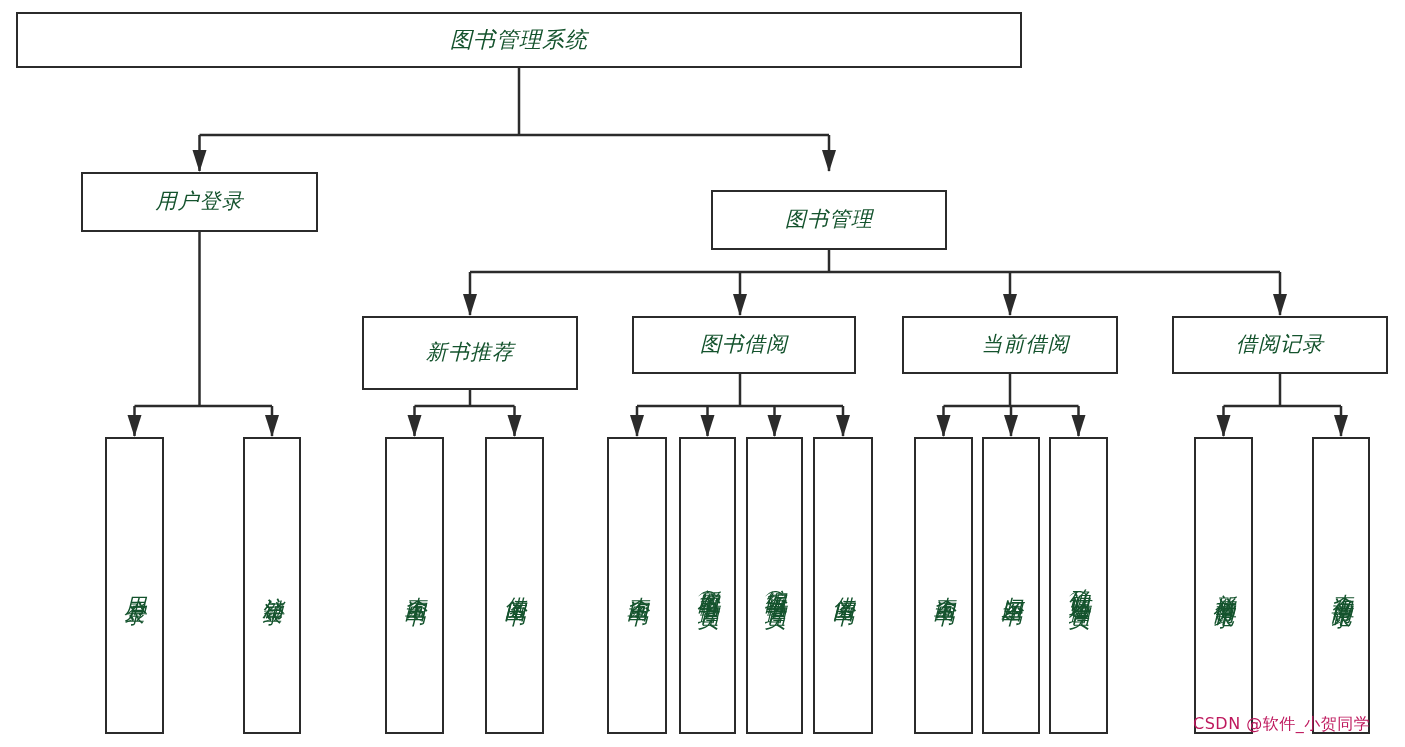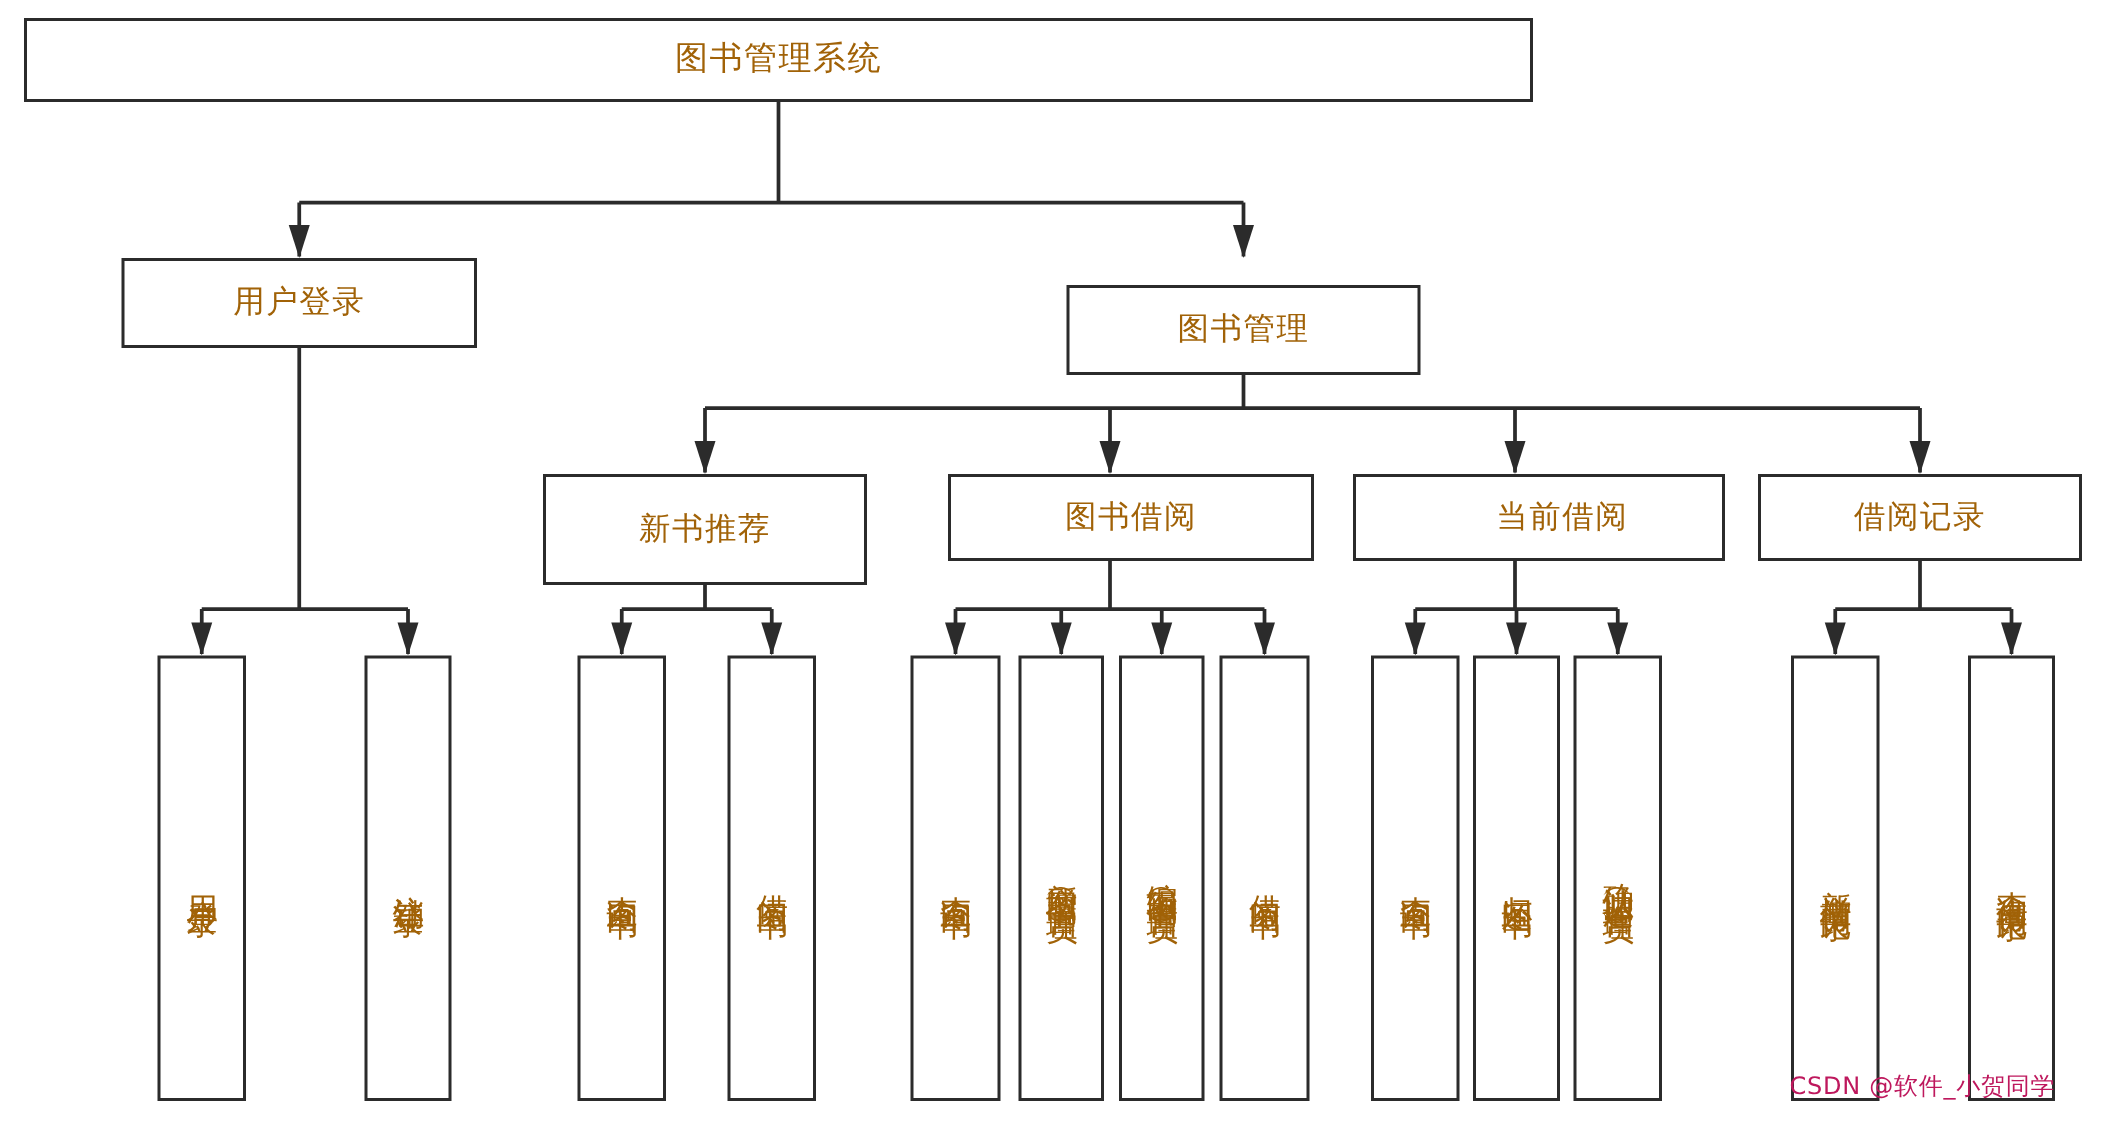--- a/index.html
+++ b/index.html
@@ -24,21 +24,22 @@
     pointer-events: none;
   }
   .node {
     position: absolute;
     box-sizing: border-box;
     background: #ffffff;
     border: 2.5px solid #2b2b2b;
     display: flex;
     align-items: center;
     justify-content: center;
-    color: #a16207;
+    color: #14532d;
+    font-style: italic;
   }
   .node.horiz .node-label {
     font-size: 21px;
     line-height: 1.2;
     letter-spacing: 1px;
     white-space: nowrap;
   }
   .node.vert {
     align-items: center;
     justify-content: center;
@@ -132,24 +133,24 @@
       </div>
       <div class="node horiz" style="left: 81px; top: 172px; width: 237px; height: 60px;">
         <span class="node-label">用户登录</span>
       </div>
       <div class="node horiz" style="left: 711px; top: 172px; width: 236px; height: 60px; margin-top: 18px;">
         <span class="node-label">图书管理</span>
       </div>
       <div class="node horiz" style="left: 362px; top: 316px; width: 216px; height: 74px;">
         <span class="node-label">新书推荐</span>
       </div>
-      <div class="node horiz" style="left: 632px; top: 316px; width: 244px; height: 58px;">
+      <div class="node horiz" style="left: 632px; top: 316px; width: 224px; height: 58px;">
         <span class="node-label">图书借阅</span>
       </div>
-      <div class="node horiz" style="left: 902px; top: 316px; width: 248px; height: 58px; padding-left: 31px;">
+      <div class="node horiz" style="left: 902px; top: 316px; width: 216px; height: 58px; padding-left: 31px;">
         <span class="node-label">当前借阅</span>
       </div>
       <div class="node horiz" style="left: 1172px; top: 316px; width: 216px; height: 58px;">
         <span class="node-label">借阅记录</span>
       </div>
       <div class="node vert" style="left: 105px; top: 437px; width: 59px; height: 297px;">
         <span class="node-label">用户登录</span>
       </div>
       <div class="node vert" style="left: 243px; top: 437px; width: 58px; height: 297px;">
         <span class="node-label">注销登录</span>

